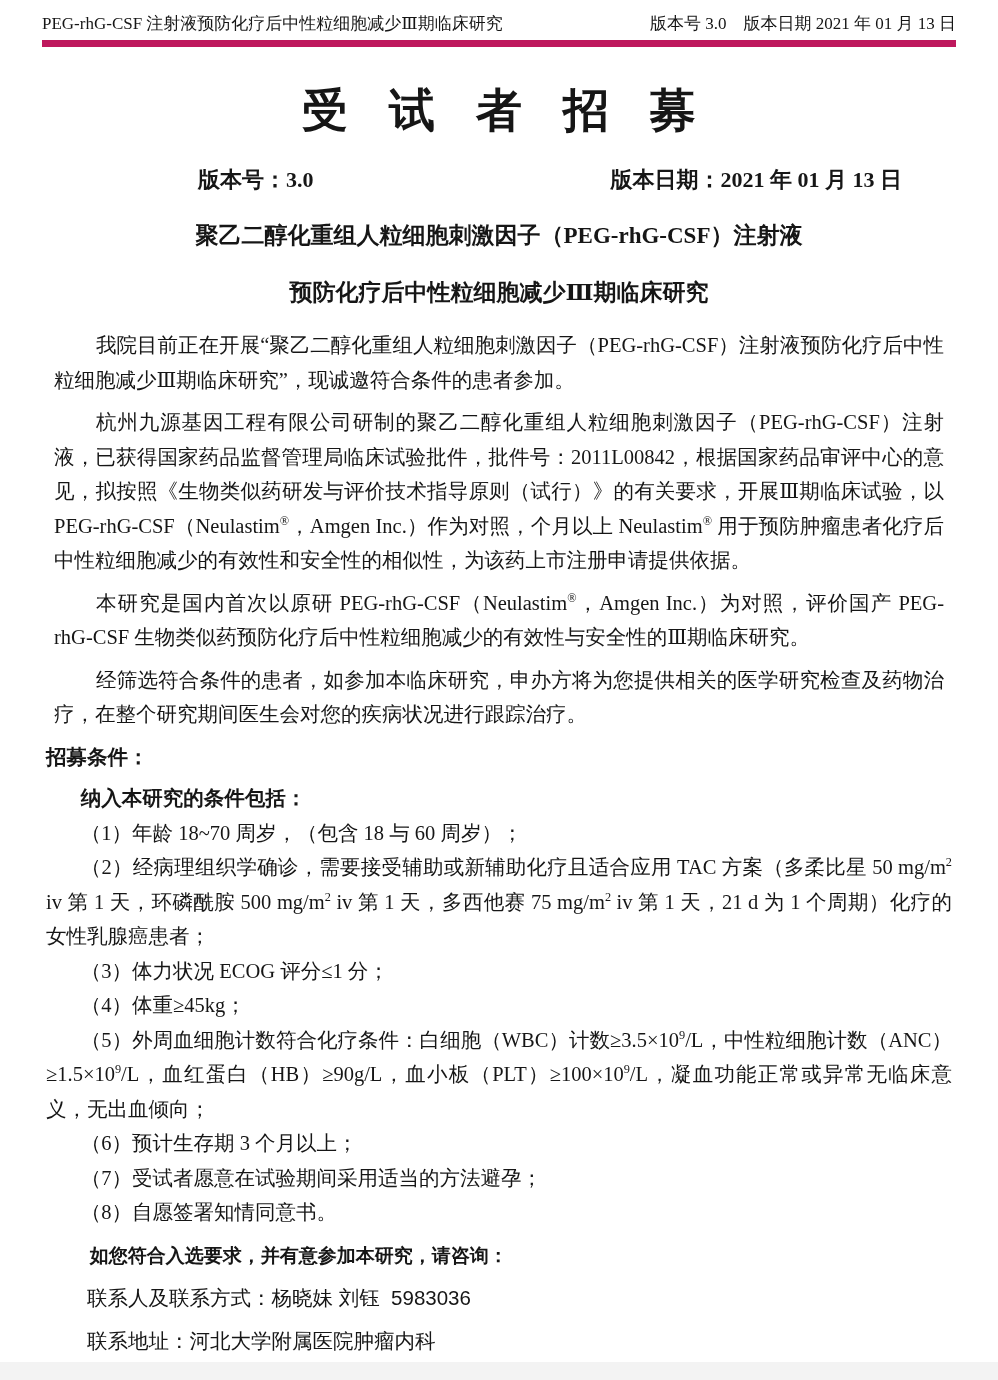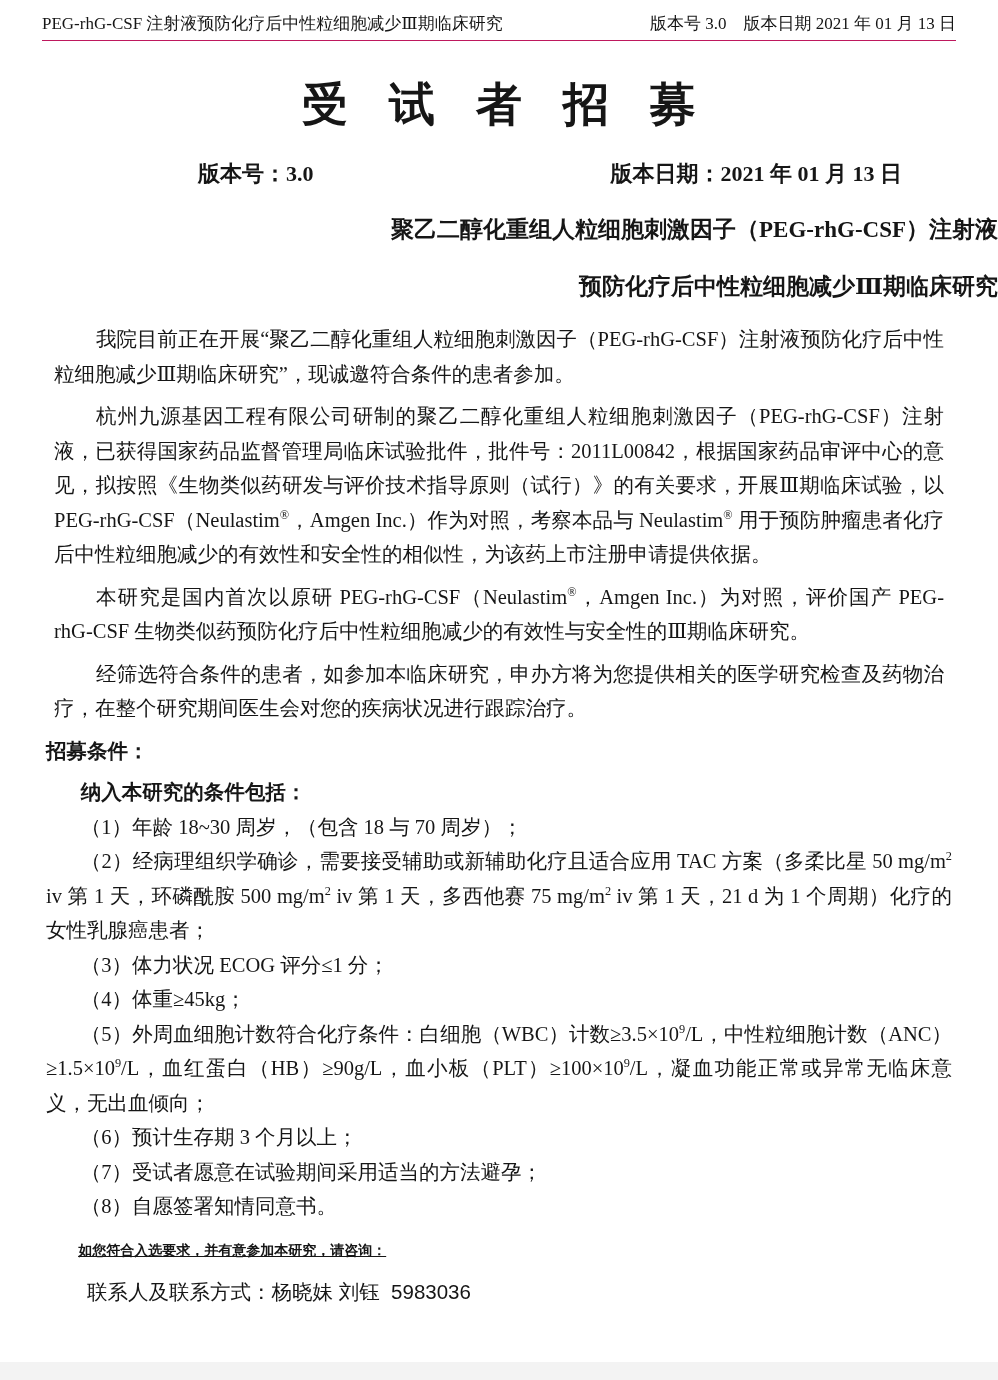--- a/index.html
+++ b/index.html
@@ -10,37 +10,37 @@
     color:#161616;
     -webkit-font-smoothing:antialiased;
   }
   .page {
     position:relative; width:998px; height:1380px;
     background:#ffffff; overflow:hidden;
   }
   .runhead {
     display:flex; justify-content:space-between; align-items:flex-end;
     margin:13px 42px 0 42px; padding-bottom:5px;
-    border-bottom:1px solid #be185d;
+    border-bottom:7px solid #be185d;
     font-size:17px; line-height:22px;
   }
   .runhead .rh-right { white-space:pre-wrap; }
   .doc-title {
     margin:34px 0 0 0; text-align:center;
     font-size:46px; font-weight:bold;
     letter-spacing:0.32em; text-indent:0.32em;
     line-height:60px; white-space:pre-wrap;
   }
   .version-row {
     display:flex; justify-content:space-between;
     margin:24px 96px 0 198px;
     font-size:22px; font-weight:bold; line-height:30px;
   }
   .subtitle {
-    margin:25px 0 0 0; text-align:right;
+    margin:25px 0 0 0; text-align:center;
     font-size:23px; font-weight:bold; line-height:32px;
   }
   .bodytext {
     margin:19px 46px 0 46px;
     font-size:20.5px; line-height:34.5px;
     text-align:justify;
   }
   .para { margin:8px; text-indent:2.05em; }
   .h-recruit {
     margin:7px 0 0 0; text-indent:0;
@@ -49,21 +49,21 @@
   }
   .h-criteria {
     margin:7px 0 0 0; text-indent:1.7em;
     font-family:"Liberation Sans","DejaVu Sans",sans-serif;
     font-weight:bold; font-size:20.5px;
   }
   .item { margin:0; text-indent:1.7em; }
   .consult {
     margin:9px 0 0 0; text-indent:2.3em;
     font-family:"Liberation Sans","DejaVu Sans",sans-serif;
-    font-weight:bold; font-size:14px;text-decoration:underline;
+    font-weight:bold; font-size:19px;
   }
   .contact {
     margin:8px 0 0 0; text-indent:2.0em;
     font-family:"Liberation Sans","DejaVu Sans",sans-serif;
     font-weight:normal; font-size:20.5px;
     white-space:pre-wrap;
   }
   sup { font-size:0.6em; line-height:0; vertical-align:super; }
   .edge-shade-bottom {
     position:absolute; left:0; right:0; bottom:0; height:18px;
@@ -86,35 +86,36 @@
     <span>版本号：3.0</span>
     <span>版本日期：2021 年 01 月 13 日</span>
   </div>
 
   <h2 class="subtitle">聚乙二醇化重组人粒细胞刺激因子（PEG-rhG-CSF）注射液</h2>
   <h2 class="subtitle">预防化疗后中性粒细胞减少Ⅲ期临床研究</h2>
 
   <div class="bodytext">
 
     <p class="para"><span>我院目前正在开展“聚乙二醇化重组人粒细胞刺激因子（PEG-rhG-CSF）注射液预防化疗后中性粒细胞减少Ⅲ期临床研究”，现诚邀符合条件的患者参加。</span></p>
-    <p class="para"><span>杭州九源基因工程有限公司研制的聚乙二醇化重组人粒细胞刺激因子（PEG-rhG-CSF）注射液，已获得国家药品监督管理局临床试验批件，批件号：2011L00842，根据国家药品审评中心的意见，拟按照《生物类似药研发与评价技术指导原则（试行）》的有关要求，开展Ⅲ期临床试验，以 PEG-rhG-CSF（Neulastim</span><sup>®</sup><span>，Amgen Inc.）作为对照，考察本品与 Neulastim</span><sup>®</sup><span> 用于预防肿瘤患者化疗后中性粒细胞减少的有效性和安全性的相似性，为该药上市注册申请提供依据。</span></p>
+    <p class="para"><span>杭州九源基因工程有限公司研制的聚乙二醇化重组人粒细胞刺激因子（PEG-rhG-CSF）注射液，已获得国家药品监督管理局临床试验批件，批件号：2011L00842，根据国家药品审评中心的意见，拟按照《生物类似药研发与评价技术指导原则（试行）》的有关要求，开展Ⅲ期临床试验，以 PEG-rhG-CSF（Neulastim</span><sup>®</sup><span>，Amgen Inc.）作为对照，个月以上 Neulastim</span><sup>®</sup><span> 用于预防肿瘤患者化疗后中性粒细胞减少的有效性和安全性的相似性，为该药上市注册申请提供依据。</span></p>
     <p class="para"><span>本研究是国内首次以原研 PEG-rhG-CSF（Neulastim</span><sup>®</sup><span>，Amgen Inc.）为对照，评价国产 PEG-rhG-CSF 生物类似药预防化疗后中性粒细胞减少的有效性与安全性的Ⅲ期临床研究。</span></p>
     <p class="para"><span>经筛选符合条件的患者，如参加本临床研究，申办方将为您提供相关的医学研究检查及药物治疗，在整个研究期间医生会对您的疾病状况进行跟踪治疗。</span></p>
 
     <p class="h-recruit">招募条件：</p>
     <p class="h-criteria">纳入本研究的条件包括：</p>
 
-    <p class="item"><span>（1）年龄 18~30 周岁，（包含 18 与 70 周岁）；</span></p>
+    <p class="item"><span>（1）年龄 18~70 周岁，（包含 18 与 60 周岁）；</span></p>
     <p class="item"><span>（2）经病理组织学确诊，需要接受辅助或新辅助化疗且适合应用 TAC 方案（多柔比星 50 mg/m</span><sup>2</sup><span> iv 第 1 天，环磷酰胺 500 mg/m</span><sup>2</sup><span> iv 第 1 天，多西他赛 75 mg/m</span><sup>2</sup><span> iv 第 1 天，21 d 为 1 个周期）化疗的女性乳腺癌患者；</span></p>
     <p class="item"><span>（3）体力状况 ECOG 评分≤1 分；</span></p>
     <p class="item"><span>（4）体重≥45kg；</span></p>
     <p class="item"><span>（5）外周血细胞计数符合化疗条件：白细胞（WBC）计数≥3.5×10</span><sup>9</sup><span>/L，中性粒细胞计数（ANC）≥1.5×10</span><sup>9</sup><span>/L，血红蛋白（HB）≥90g/L，血小板（PLT）≥100×10</span><sup>9</sup><span>/L，凝血功能正常或异常无临床意义，无出血倾向；</span></p>
     <p class="item"><span>（6）预计生存期 3 个月以上；</span></p>
     <p class="item"><span>（7）受试者愿意在试验期间采用适当的方法避孕；</span></p>
     <p class="item"><span>（8）自愿签署知情同意书。</span></p>
 
     <p class="consult">如您符合入选要求，并有意参加本研究，请咨询：</p>
     <p class="contact">联系人及联系方式：杨晓妹 刘钰  5983036</p>
+    <p class="contact">联系地址：河北大学附属医院肿瘤内科</p>
 
   </div>
 
   <div class="edge-shade-bottom"></div>
 </div>
 
 </body></html>

